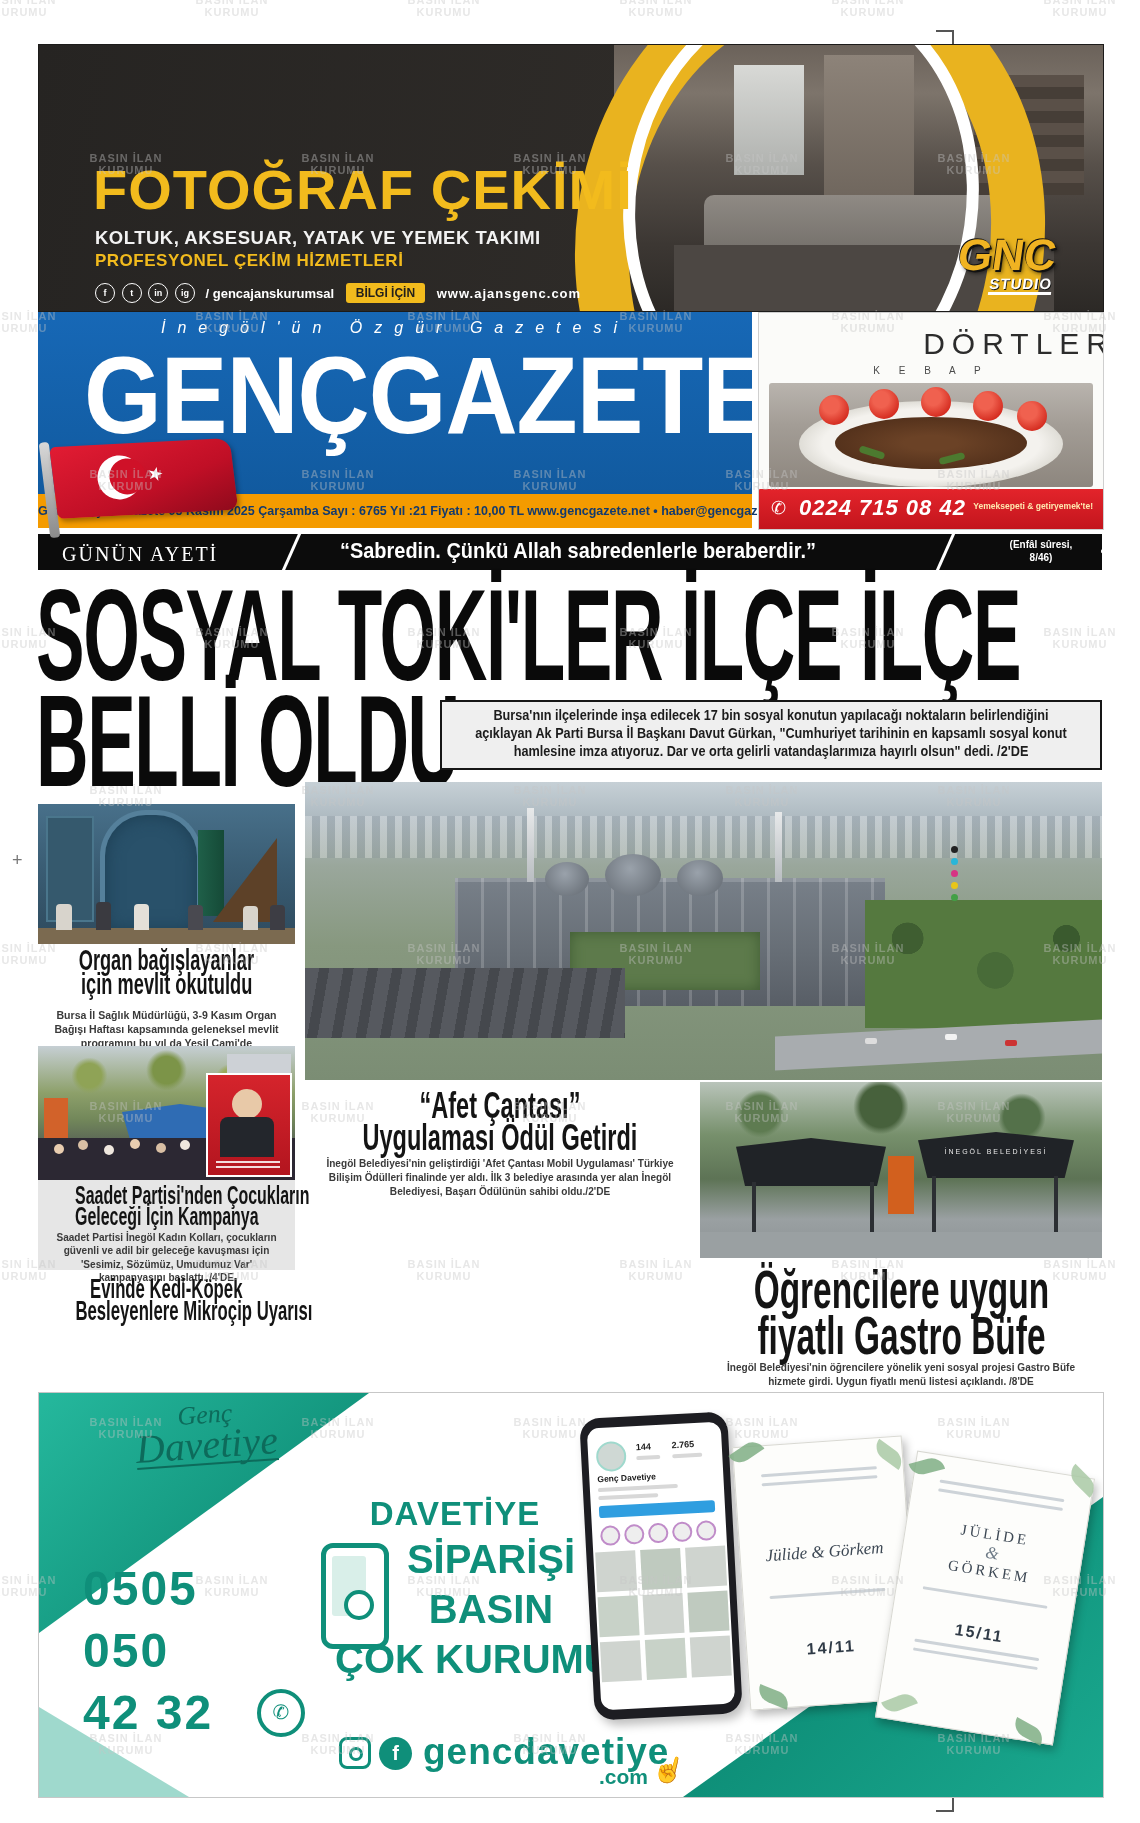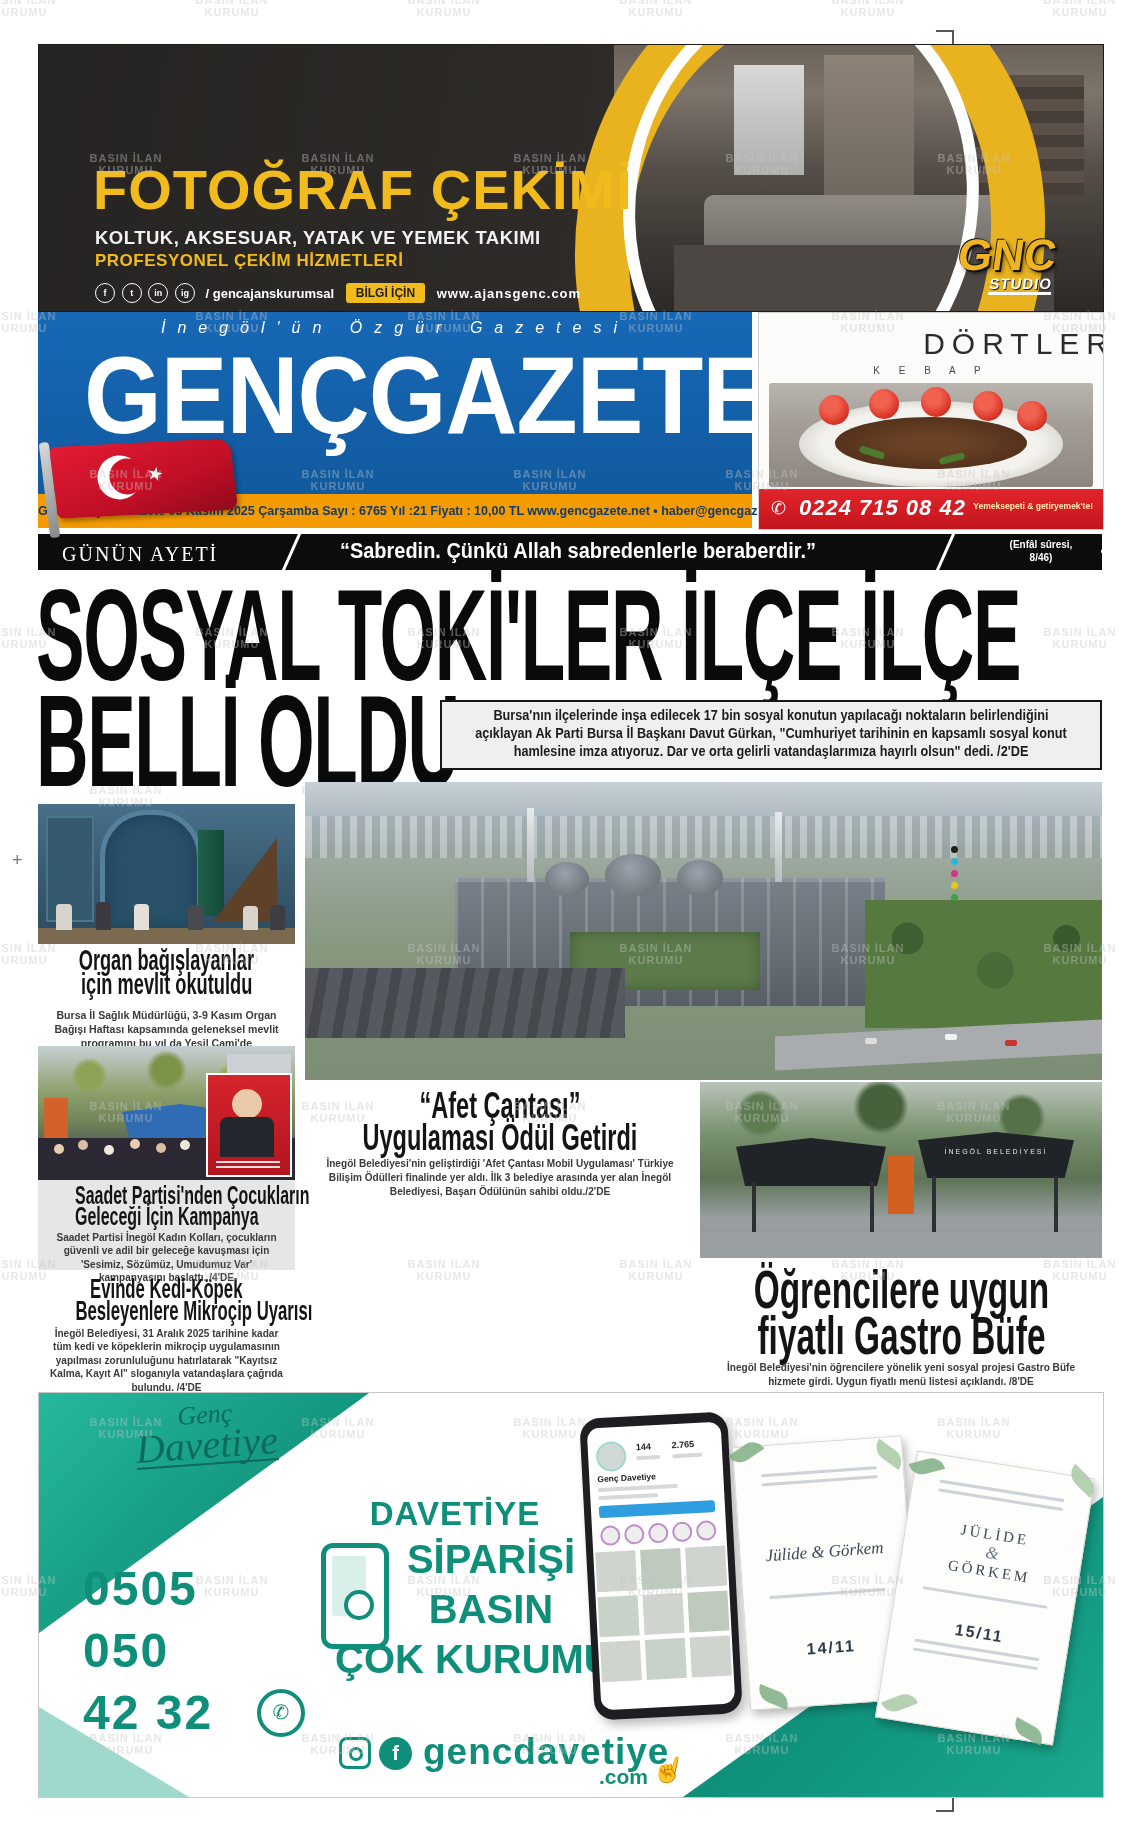--- a/index.html
+++ b/index.html
@@ -364,23 +364,20 @@
     <span class="sq">Saadet Partisi'nden Çocukların</span><br>
     <span class="sq">Geleceği İçin Kampanya</span>
   </div>
   <div class="abs sum" id="saadet-s">
     <span class="inner">Saadet Partisi İnegöl Kadın Kolları, çocukların güvenli ve adil bir geleceğe kavuşması için 'Sesimiz, Sözümüz, Umudumuz Var' kampanyasını başlattı. /4'DE</span>
   </div>
 
   <div class="abs art-h" id="kedi-h">
     <span class="sq">Evinde Kedi-Köpek</span><br>
     <span class="sq">Besleyenlere Mikroçip Uyarısı</span>
-  </div>
-  <div class="abs sum" id="kedi-s">
-    <span class="inner">İnegöl Belediyesi, 31 Aralık 2025 tarihine kadar tüm kedi ve köpeklerin mikroçip uygulamasının yapılması zorunluluğunu hatırlatarak "Kayıtsız Kalma, Kayıt Al" sloganıyla vatandaşlara çağrıda bulundu. /4'DE</span>
   </div>
 
   <div class="abs art-h" id="afet-h">
     <span class="sq">“Afet Çantası”</span><br>
     <span class="sq">Uygulaması Ödül Getirdi</span>
   </div>
   <div class="abs sum" id="afet-s">
     <span class="inner">İnegöl Belediyesi'nin geliştirdiği 'Afet Çantası Mobil Uygulaması' Türkiye Bilişim Ödülleri finalinde yer aldı. İlk 3 belediye arasında yer alan İnegöl Belediyesi, Başarı Ödülünün sahibi oldu./2'DE</span>
   </div>
 

